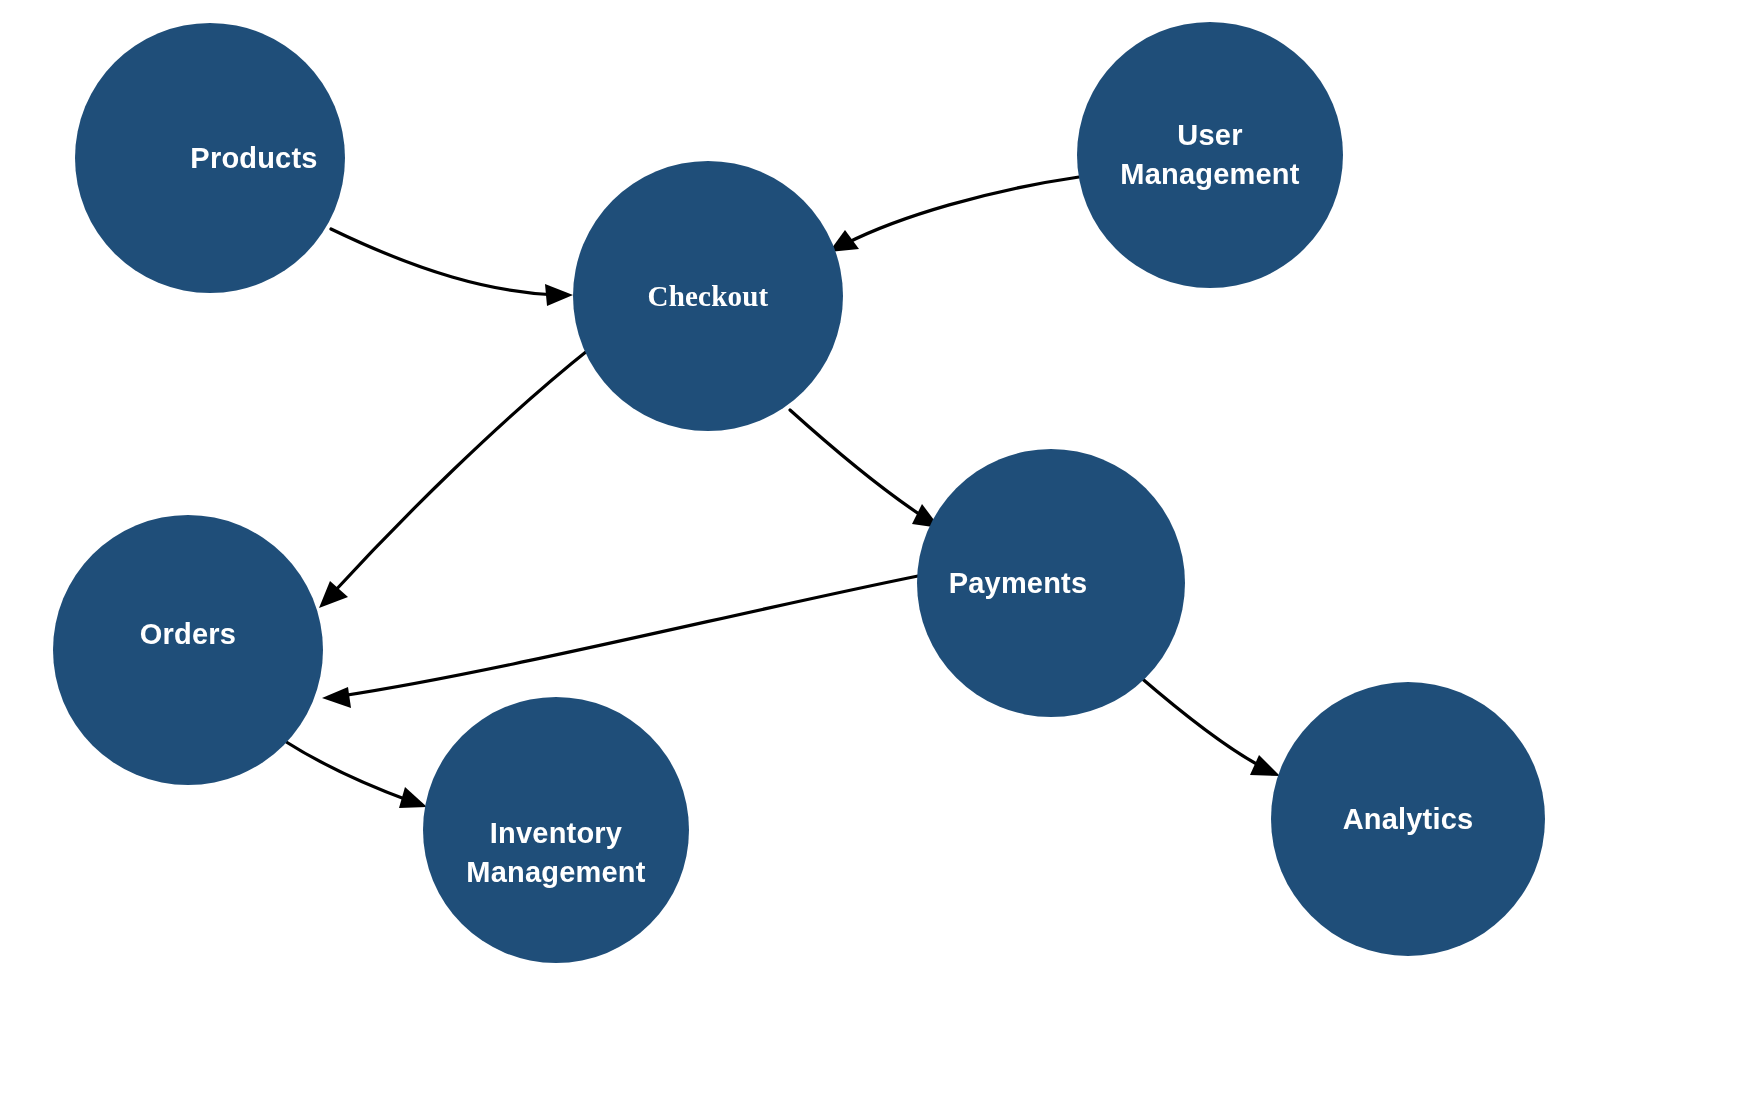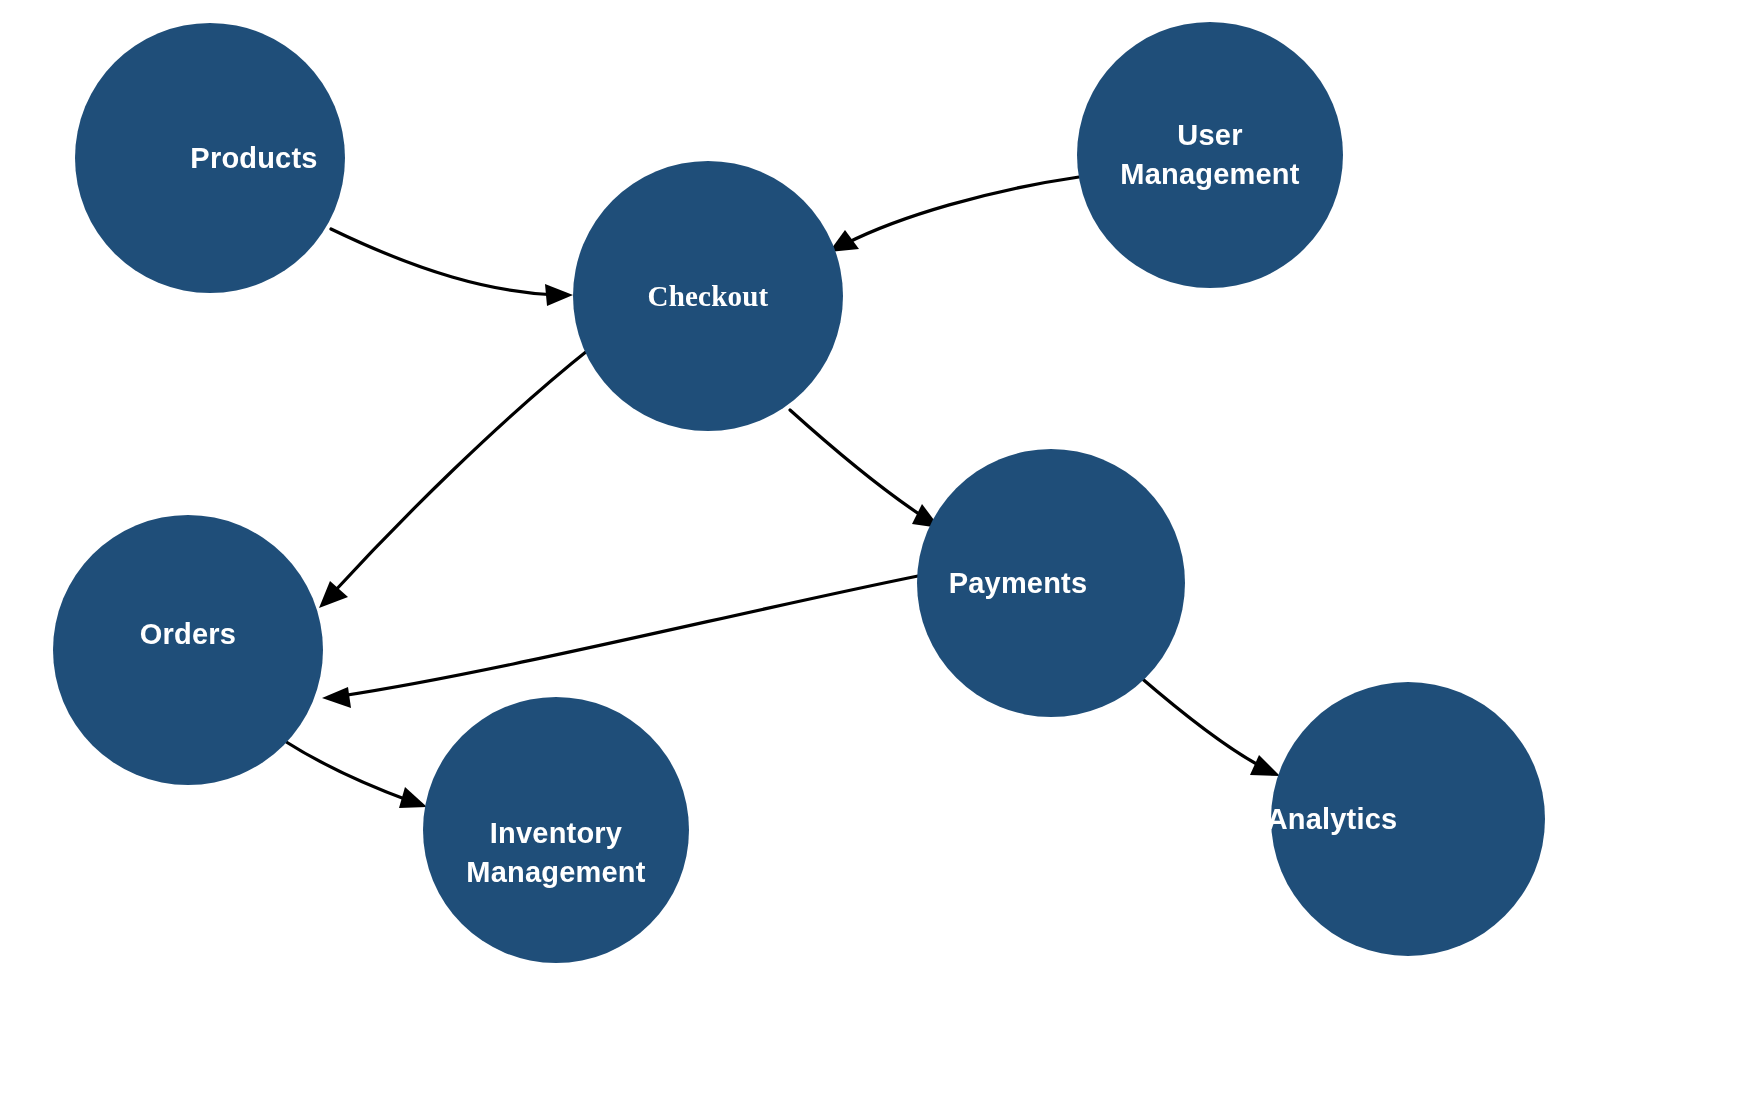--- a/index.html
+++ b/index.html
@@ -113,15 +113,15 @@
   </svg>
 
   <div class="node-label" style="left:210px;  top:158px;margin-left:44px;">Products</div>
   <div class="node-label" style="left:1210px; top:155px;">User
 Management</div>
   <div class="node-label" style="left:708px;  top:296px;font-family:Liberation Serif, serif;">Checkout</div>
   <div class="node-label" style="left:188px;  top:634px;">Orders</div>
   <div class="node-label" style="left:1018px; top:583px;">Payments</div>
   <div class="node-label" style="left:556px;  top:830px;margin-top:23px;">Inventory
 Management</div>
-  <div class="node-label" style="left:1332px; top:819px;">Analytics</div>
+  <div class="node-label" style="left:1408px; top:819px;">Analytics</div>
 
 </div>
 
 </body></html>

